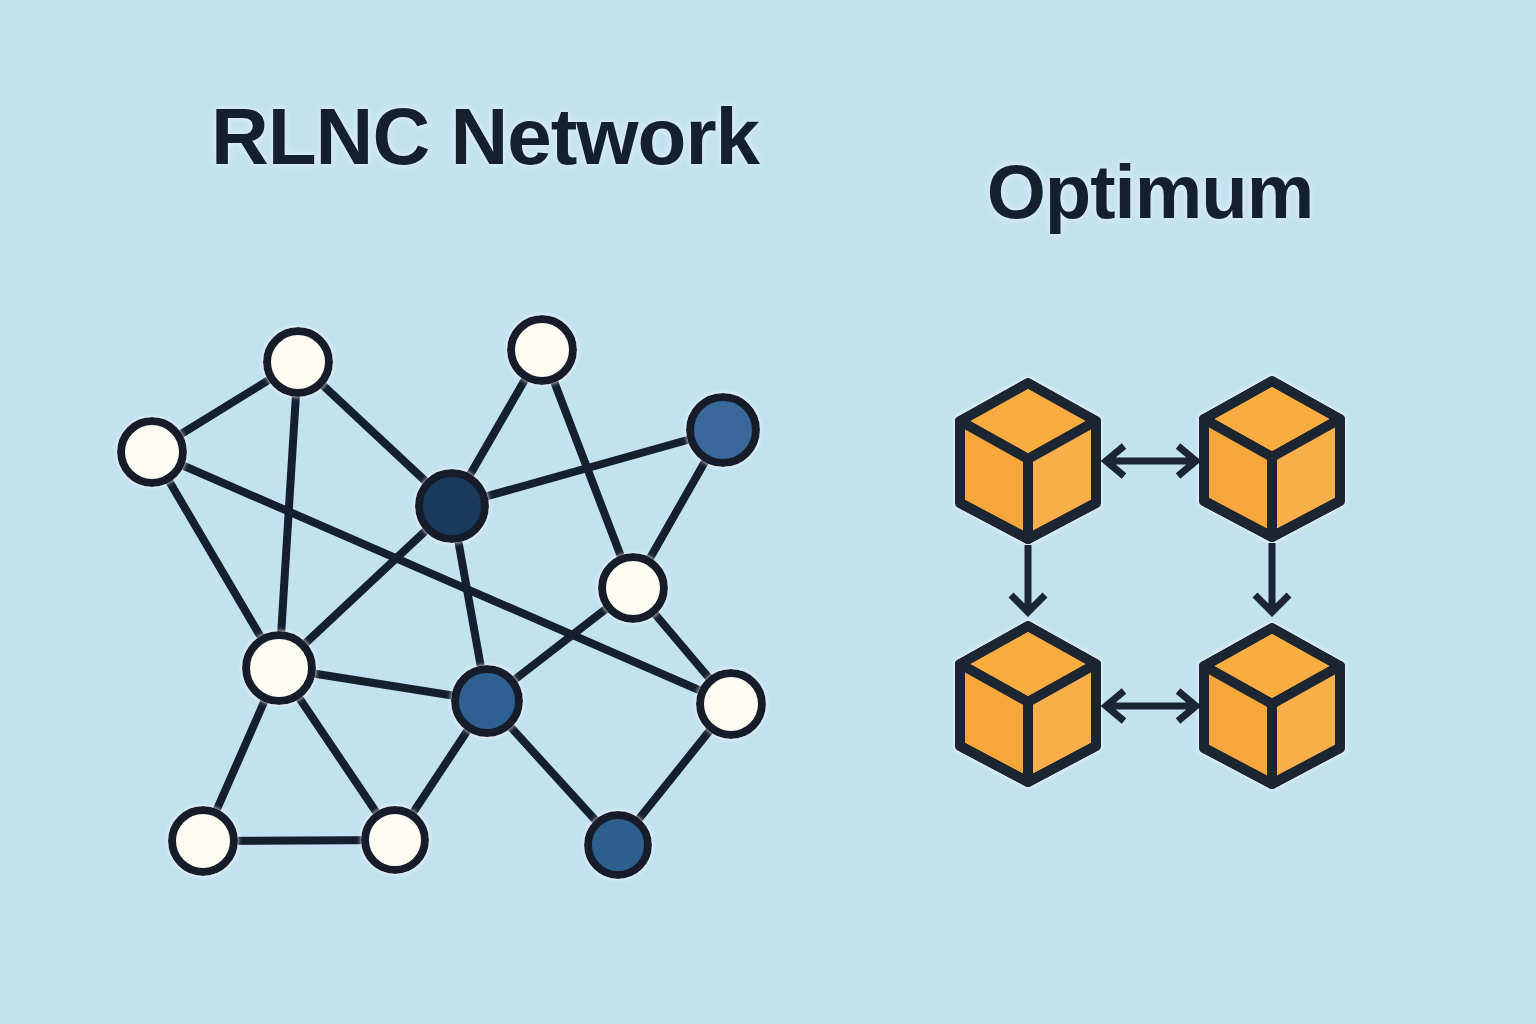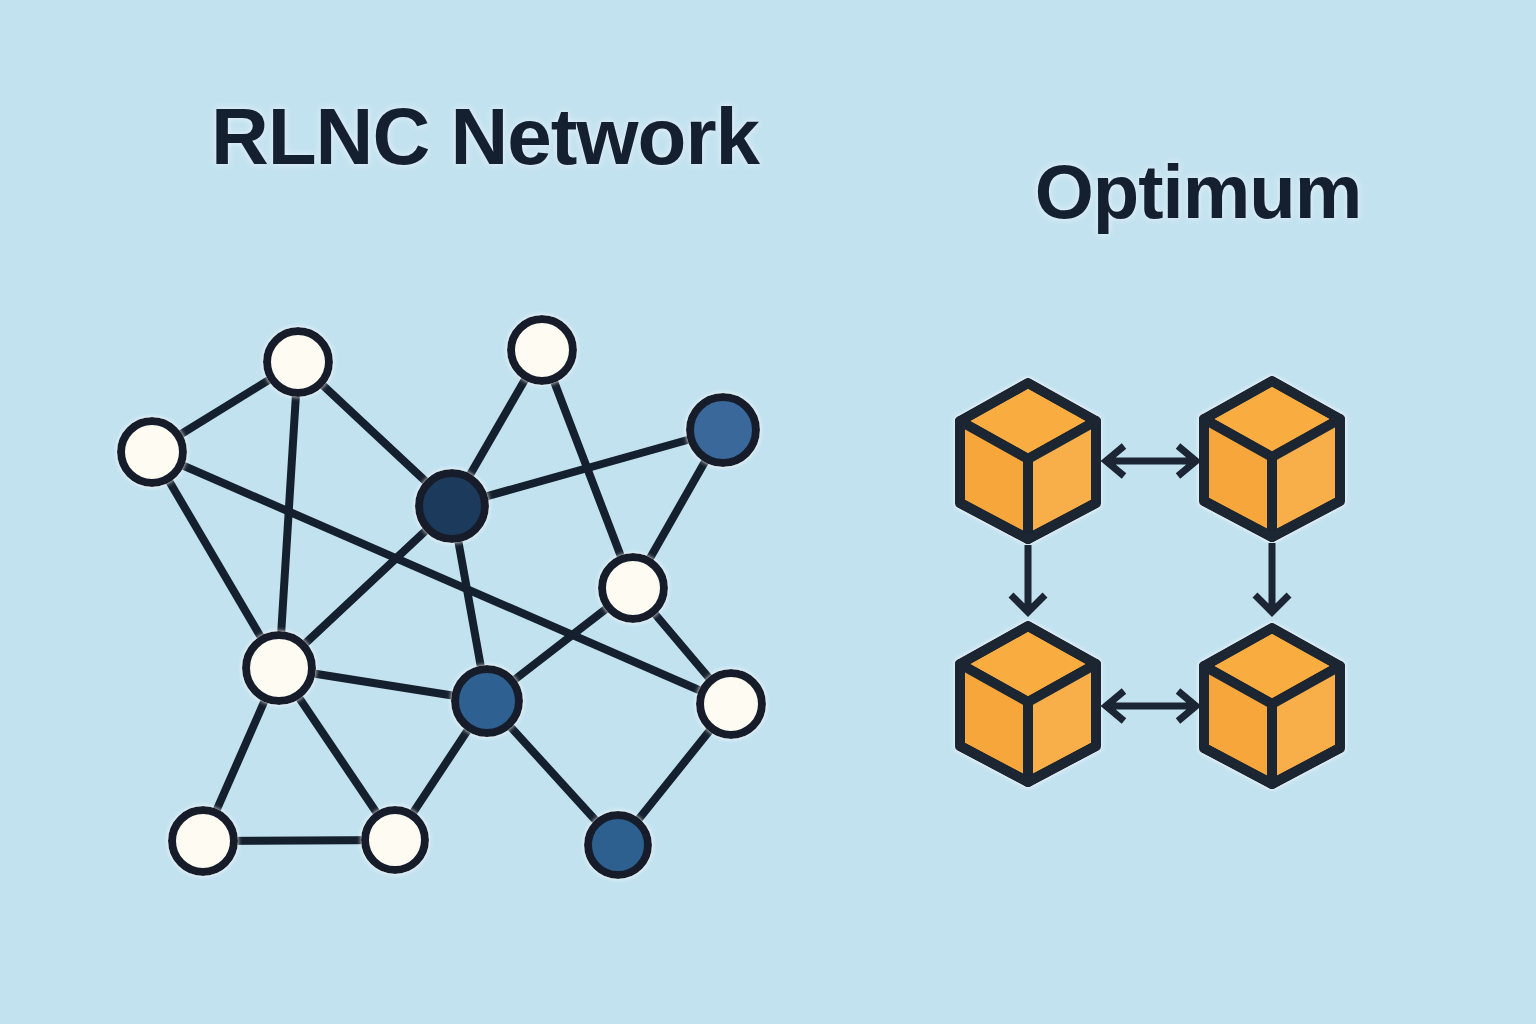--- a/index.html
+++ b/index.html
@@ -16,21 +16,21 @@
     text-align:center;
     letter-spacing:-1px;
     text-shadow:0 0 7px rgba(255,255,255,0.65);
     white-space:nowrap;
   }
   .title-left{
     left:55px;top:92px;width:860px;
     font-size:80px;line-height:90px;
   }
   .title-right{
-    left:968px;top:150px;width:460px;
+    left:920px;top:150px;width:460px;
     font-size:76px;line-height:84px;
   }
 </style>
 </head>
 <body>
 
 <div class="page" style="background: rgb(195, 226, 240);">
   <svg id="scene" width="1536" height="1024" viewBox="0 0 1536 1024">
       <defs>
         <filter id="halo" x="-20%" y="-20%" width="140%" height="140%">

